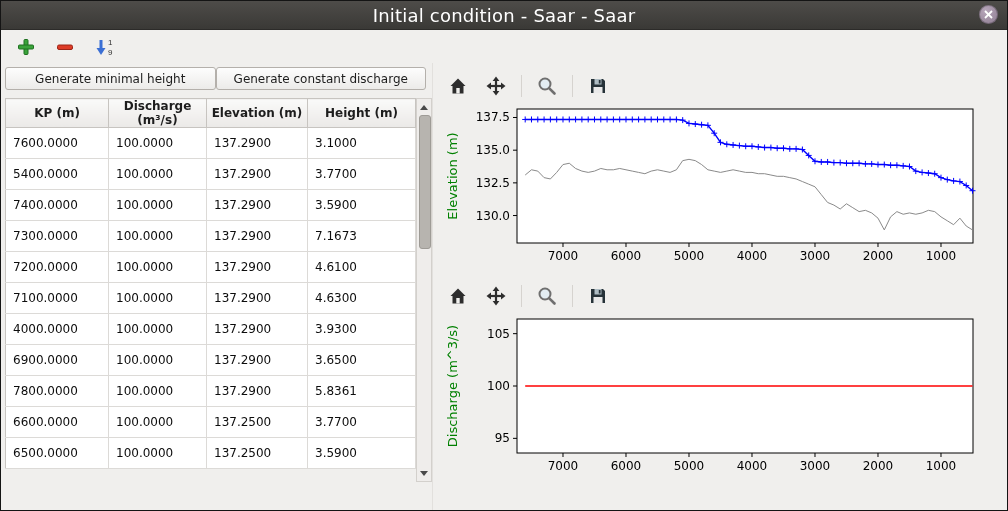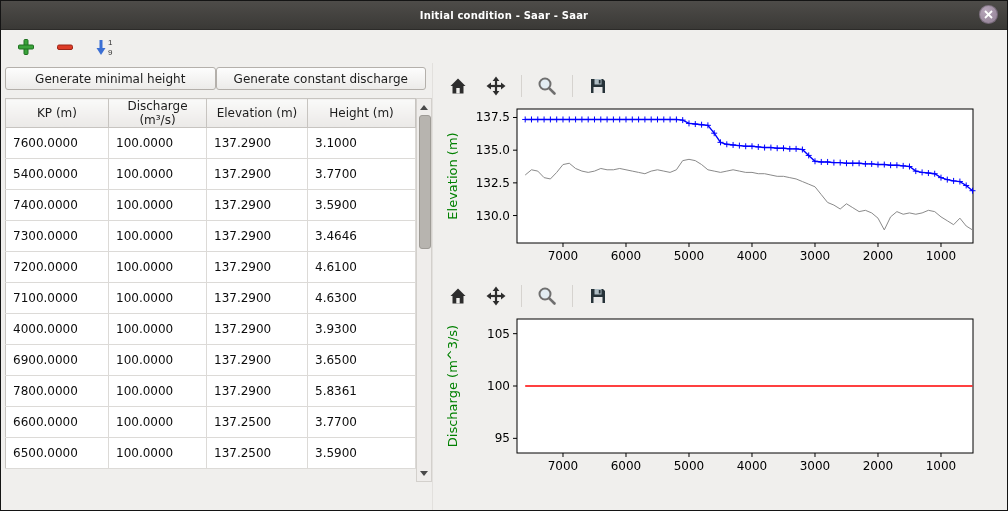--- a/index.html
+++ b/index.html
@@ -1,39 +1,39 @@
 <!DOCTYPE html>
 <html><head>
 <meta charset="utf-8">
 <style>
   html,body{margin:0;padding:0;}
   body{width:1008px;height:511px;font-family:"DejaVu Sans","Liberation Sans",sans-serif;background:#555;}
   .window{width:1006px;height:509px;border:1px solid #141414;background:#f0efed;position:relative;overflow:hidden;}
 
   
   .titlebar{height:28px;background:linear-gradient(#4e4c49,#3a3936);display:flex;align-items:center;justify-content:center;position:relative;border-bottom:1px solid #2c2b29;}
-  .titlebar .title{color:#ffffff;font-size:10px;font-weight:bold;letter-spacing:.2px;}
+  .titlebar .title{color:#ffffff;font-size:18px;font-weight:normal;letter-spacing:.2px;}
   .close-btn{position:absolute;right:9px;top:4px;width:19px;height:19px;border-radius:50%;background:radial-gradient(circle at 35% 30%, #b7a6ba, #8d7c90);display:flex;align-items:center;justify-content:center;cursor:pointer;box-shadow:inset 0 0 0 1px rgba(0,0,0,.25);}
 
   
   .toolbar-main{height:33px;display:flex;align-items:center;gap:13px;padding-left:12px;background:#f0efed;}
   .tool-btn{width:26px;height:26px;border:none;background:transparent;display:flex;align-items:center;justify-content:center;padding:0;cursor:pointer;}
 
   
   .content{display:flex;height:448px;}
   .left{width:434px;box-sizing:border-box;padding:2px 0 0 4px;}
   .right{flex:1;box-sizing:border-box;padding:8px 4px 0 10px;border-left:1px solid #e2e0dd;}
 
   .gen-buttons{display:flex;padding:2px 6px 8px 0;}
   .gen{flex:1;height:23px;font-size:12px;font-family:inherit;background:linear-gradient(#fdfdfd,#ecebe9);border:1px solid #b4b0ab;border-radius:3px;color:#1c1c1c;cursor:pointer;}
 
   
   .table-wrap{position:relative;width:427px;height:392px;overflow:hidden;}
   table{border-collapse:collapse;table-layout:fixed;width:410px;background:#fff;font-size:12px;}
-  th{height:21px;background:linear-gradient(#fafaf9,#ebe9e7);border:1px solid #c7c4c0;font-weight:normal;color:#1d1d1d;padding:0;}
+  th{height:21px;background:linear-gradient(#fafaf9,#ebe9e7);border:1px solid #c7c4c0;font-weight:bold;color:#1d1d1d;padding:0;}
   td{height:30px;border-right:1px solid #dcdad7;border-bottom:1px solid #dcdad7;padding:0 2px 0 7px;color:#0d0d0d;background:#fff;white-space:nowrap;overflow:hidden;margin-left:20px;}
   table{border:1px solid #c7c4c0;}
 
   
   .vscroll{position:absolute;top:0;right:0;width:16px;height:384px;background:#efedeb;border:1px solid #d3d0cc;box-sizing:border-box;}
   .scroll-arrow{width:14px;height:14px;display:flex;align-items:center;justify-content:center;cursor:pointer;}
   .scroll-arrow.up{position:absolute;top:1px;left:0;}
   .scroll-arrow.down{position:absolute;bottom:1px;left:0;}
   .tri-up{width:0;height:0;border-left:4px solid transparent;border-right:4px solid transparent;border-bottom:5px solid #4a4a4a;}
   .tri-down{width:0;height:0;border-left:4px solid transparent;border-right:4px solid transparent;border-top:5px solid #4a4a4a;}
@@ -121,21 +121,21 @@
               <tr>
                 <td>7400.0000</td>
                 <td>100.0000</td>
                 <td>137.2900</td>
                 <td>3.5900</td>
               </tr>
               <tr>
                 <td>7300.0000</td>
                 <td>100.0000</td>
                 <td>137.2900</td>
-                <td>3.4646</td>
+                <td>7.1673</td>
               </tr>
               <tr>
                 <td>7200.0000</td>
                 <td>100.0000</td>
                 <td>137.2900</td>
                 <td>4.6100</td>
               </tr>
               <tr>
                 <td>7100.0000</td>
                 <td>100.0000</td>

